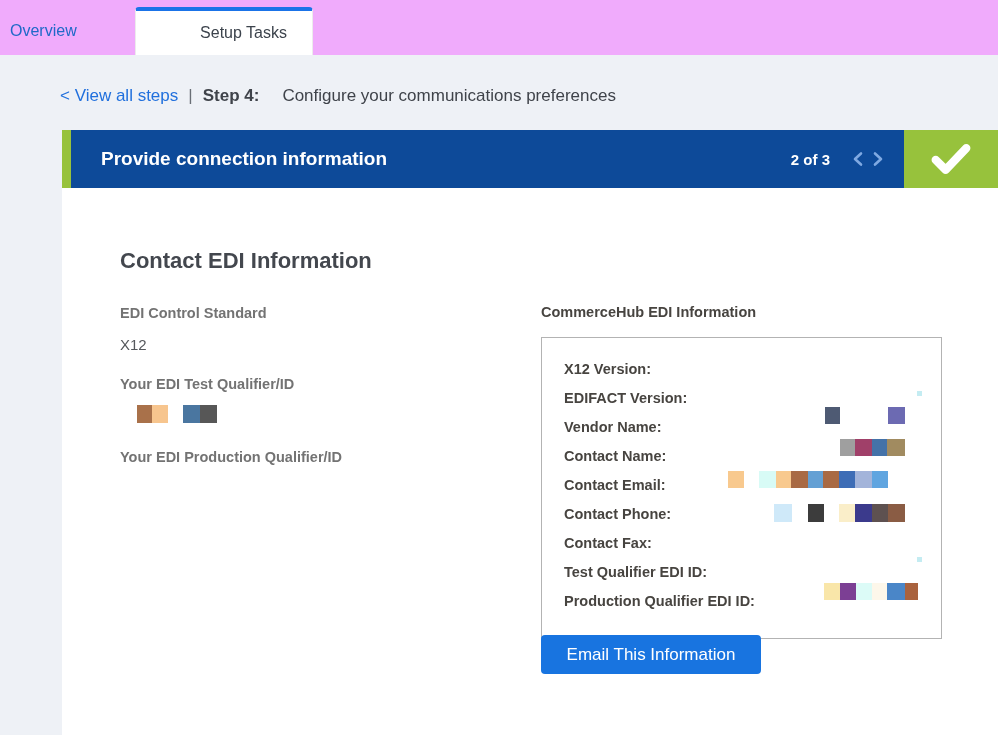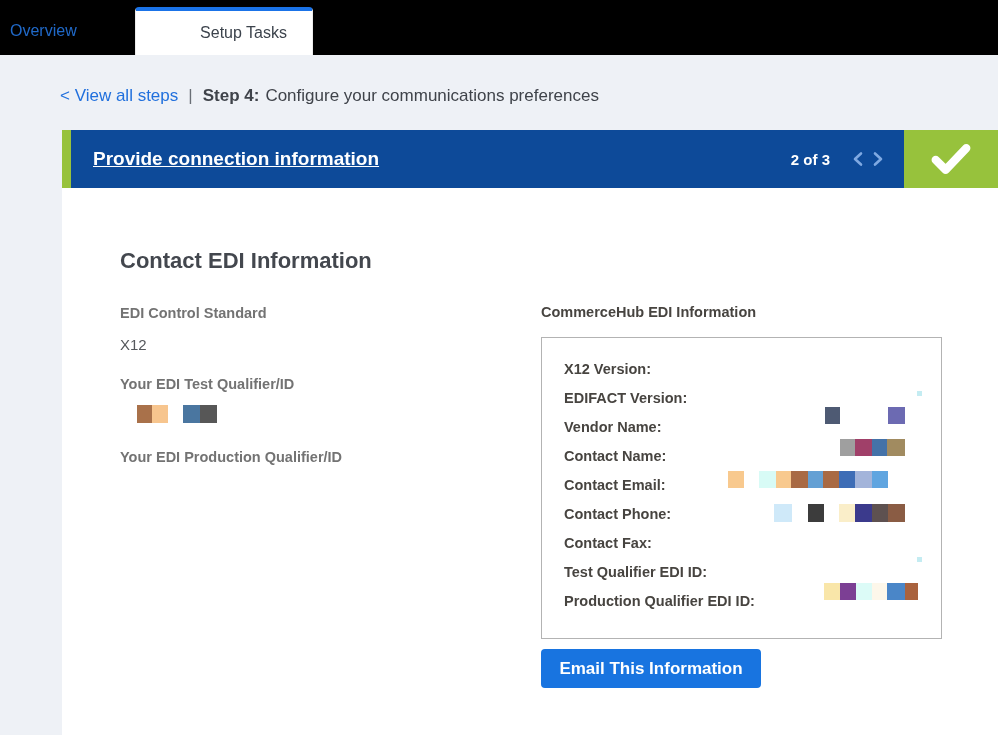--- a/index.html
+++ b/index.html
@@ -5,44 +5,44 @@
   html,body{margin:0;padding:0;}
   body{
     width:998px;height:735px;position:relative;overflow:hidden;
     background:#ffffff;
     font-family:"Liberation Sans","DejaVu Sans",sans-serif;
     -webkit-font-smoothing:antialiased;
   }
   .abs{position:absolute;}
 
   
-  .tabbar{left:0;top:0;width:998px;height:55px;background:#000000;}
+  .tabbar{left:0;top:0;width:998px;height:55px;background:#f0abfc;}
   .overview-link{left:10px;top:22px;font-size:16px;color:#2069c8;cursor:pointer;}
   .tab-active{
     left:135px;top:7px;width:137px;height:44px;background:#ffffff;
     border-top:4px solid #1a73e8;border-left:1px solid #ececec;border-right:1px solid #ececec;
     border-radius:4px 4px 0 0;
     display:flex;align-items:center;justify-content:center;
     font-size:16px;color:#3c434c;cursor:pointer;padding-left:39px;
   }
 
   
   .gray-band{left:0;top:55px;width:998px;height:75px;background:#eef1f6;}
   .gray-gutter{left:0;top:130px;width:62px;height:605px;background:#eef1f6;}
 
   
   .stepnav{left:60px;top:86px;font-size:17px;color:#3f434a;white-space:nowrap;}
   .stepnav .back{color:#2170dd;cursor:pointer;}
   .stepnav .sep{color:#6a6f76;margin:0 10px;}
-  .stepnav .steplbl{font-weight:700;color:#3f434a;margin-right:6px;}
+  .stepnav .steplbl{font-weight:700;color:#3f434a;margin-right:23px;}
 
   
   .banner{left:62px;top:130px;width:936px;height:58px;background:#0d4a99;display:flex;align-items:center;}
   .banner .greenstrip{width:9px;height:58px;background:#97c23c;flex:0 0 auto;}
-  .banner .title{color:#ffffff;font-size:19px;font-weight:600;margin-left:22px;text-decoration:underline;}
+  .banner .title{color:#ffffff;font-size:19px;font-weight:600;margin-left:30px;}
   .banner .spacer{flex:1 1 auto;}
   .banner .pager{color:#ffffff;font-size:15px;font-weight:700;margin-right:22px;}
   .banner .chev{width:12px;height:16px;margin-right:8px;cursor:pointer;display:block;}
   .banner .checkblock{
     width:94px;height:58px;background:#97c23c;flex:0 0 auto;margin-left:12px;
     display:flex;align-items:center;justify-content:center;cursor:pointer;
   }
 
   
   .page-heading{left:120px;top:248px;font-size:22px;font-weight:700;color:#43474e;}
@@ -57,22 +57,22 @@
   .box-title{left:541px;top:304px;font-size:14.5px;font-weight:700;color:#474440;}
   .info-box{left:541px;top:328px;width:399px;height:300px;background:#ffffff;border:1px solid #b3b3b3;margin-top:9px;}
   .info-row-label{position:absolute;left:22px;font-size:14.5px;font-weight:700;color:#474440;white-space:nowrap;}
 
   
   .redaction-row{position:absolute;display:flex;}
   .redaction-row span{display:block;height:100%;flex:0 0 auto;}
 
   
   .email-btn{
-    left:541px;top:649px;width:220px;height:39px;background:#1874e0;border:none;border-radius:4px;
-    color:#ffffff;font-size:17px;font-weight:700;font-family:"Liberation Sans","DejaVu Sans",sans-serif;
+    left:541px;top:635px;width:220px;height:39px;background:#1874e0;border:none;border-radius:4px;
+    color:#ffffff;font-size:17px;font-weight:400;font-family:"Liberation Sans","DejaVu Sans",sans-serif;
     display:flex;align-items:center;justify-content:center;cursor:pointer;
   }
 </style>
 </head>
 <body>
 
 <div class="abs tabbar">
   <div class="abs overview-link">Overview</div>
   <div class="abs tab-active">
     <span>Setup Tasks</span>

